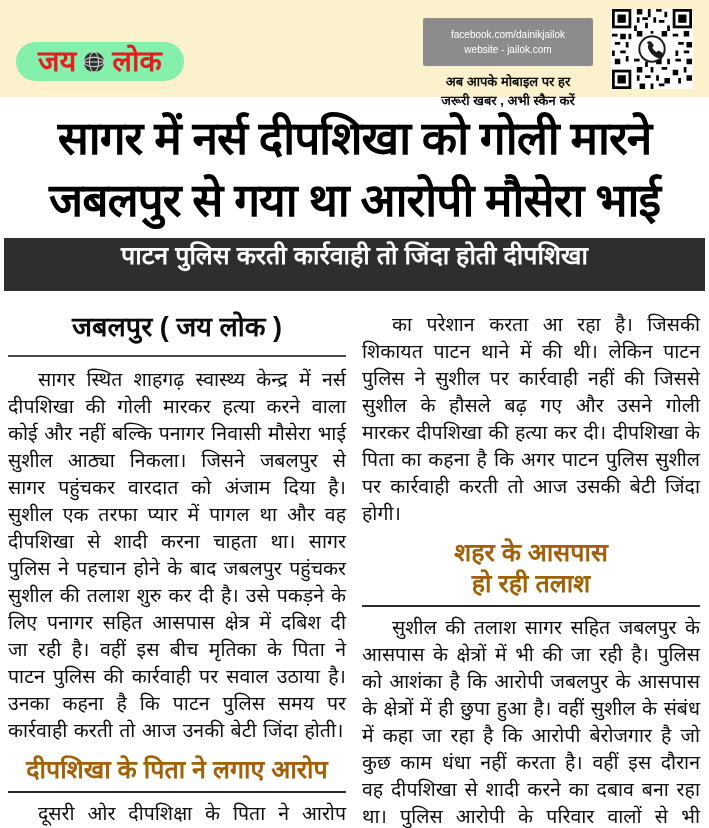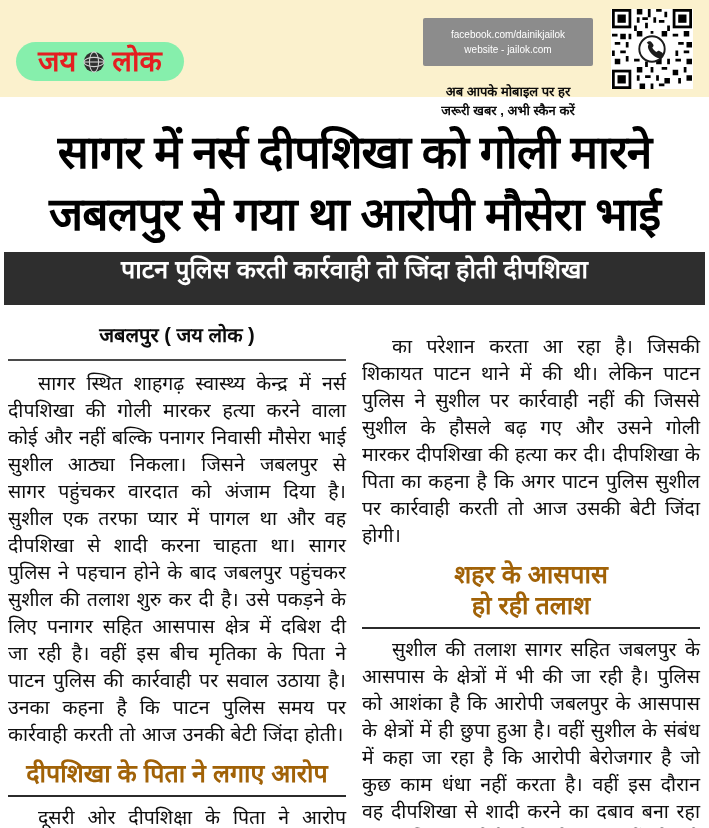--- a/index.html
+++ b/index.html
@@ -23,59 +23,59 @@
   .logo-word { color:#e41e20; font-size:29px; font-weight:bold; line-height:1; }
   .globe-icon { width:22px; height:22px; display:block; }
 
   .header-right {
     position:absolute; right:116px; top:18px; width:170px; text-align:center;
   }
   .fb-box {
     background:#8c8c8c; color:#ffffff; font-size:10px; font-weight:normal;
     padding:9px 6px; line-height:1.5; border-radius:2px;
   }
-  .scan-text { margin-top:17px; font-size:13px; font-weight:bold; color:#0c0c0c; line-height:1.45; }
+  .scan-text { margin-top:7px; font-size:13px; font-weight:bold; color:#0c0c0c; line-height:1.45; }
   .qr-wrap { position:absolute; right:16px; top:9px; width:82px; height:80px; background:#fff; }
   .qr-wrap svg { width:100%; height:100%; display:block; }
 
   
   .headline {
     text-align:center; font-weight:bold; color:#000;
-    font-size:46px; line-height:62px; padding:24px 4px 4px;
+    font-size:46px; line-height:62px; padding:10px 4px 4px;
     font-family:"Liberation Sans", sans-serif;
     letter-spacing:-1px;
   }
 
   
   .subheadline-bar {
     margin:3px 4px 0; background:#2e2e2e; color:#ffffff;
     text-align:center; font-size:25px; font-weight:bold;
     padding:4px 0 21px; line-height:1.1;
   }
 
   
   .body-wrap { display:flex; gap:16px; padding:8px 8px 0; }
   .col { width:338px; }
 
   .byline {
-    text-align:center; font-weight:bold; font-size:20px; color:#0c0c0c;
+    text-align:center; font-weight:bold; font-size:27px; color:#0c0c0c;
     padding:8px 0 11px; border-bottom:2px solid #4a4a4a; margin-bottom:9px;
   }
 
   .para {
     font-size:19.5px; line-height:27px; text-align:justify;
     text-indent:30px; color:#0f0f0f; word-spacing:1px;
   }
 
   .subhead {
     font-size:25px; font-weight:bold; text-align:center; color:#a16207;
     border-bottom:2px solid #2b2b2b; padding:7px 0 6px; margin:3px 0 7px;
     line-height:1.25;
   }
-  .right-first { margin-top:20px; }
+  .right-first { margin-top:12px; }
 </style>
 </head>
 <body>
 
 <div class="page">
 
   <div class="masthead">
 
     <div class="logo-pill">
       <span class="logo-word">जय</span>

